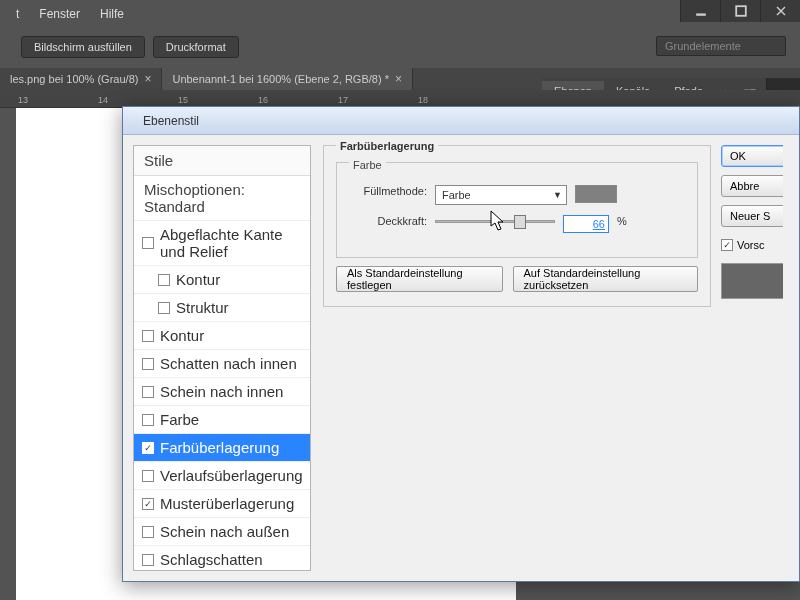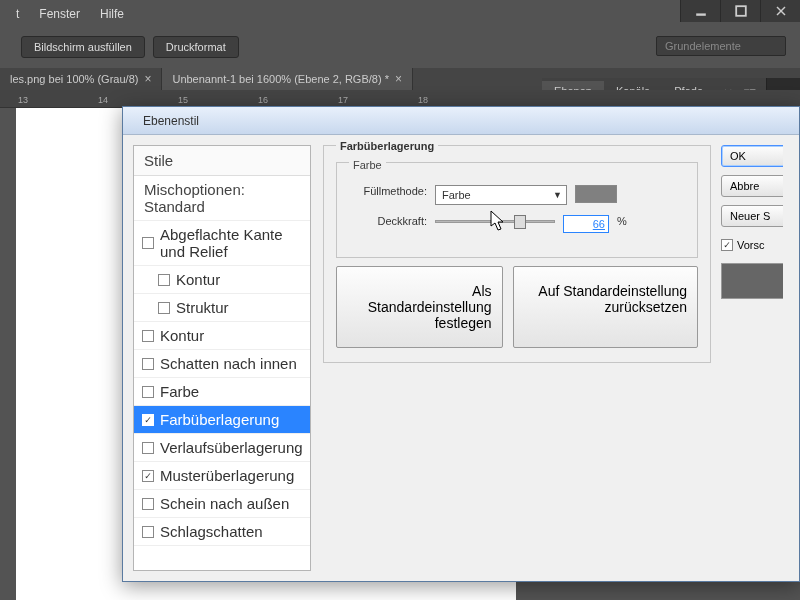--- a/index.html
+++ b/index.html
@@ -65,21 +65,21 @@
   .select { border: 1px solid #888; background: #fff; height: 20px; width: 132px; display:flex; align-items:center; justify-content:space-between; padding:0 4px 0 6px; font-size:11px; cursor:pointer; }
   .select .arrow { font-size:9px; }
   .swatch { width: 42px; height: 18px; background: #808080; border: 1px solid #888; cursor: pointer; }
 
   .slider { width: 120px; height: 14px; position: relative; }
   .slider-track { position:absolute; top:5px; left:0; right:0; height:3px; background:#b8b8b8; border:1px solid #999; }
   .slider-thumb { position:absolute; top:0; width:12px; height:14px; background:#dcdcdc; border:1px solid #777; cursor:pointer; }
   .num-input { width:46px; height:18px; border:1px solid #2a84ff; background:#fff; color:#2a84ff; font-size:11px; text-align:right; padding-right:3px;text-decoration:underline; }
 
   .btn-row { display:flex; gap:10px; margin-top:8px; justify-content:center; }
-  .dlg-btn { font-size:14px; padding:16px 10px; background:linear-gradient(#fdfdfd,#e4e4e4); border:1px solid #999; border-radius:2px; cursor:pointer;text-align:right; }
+  .dlg-btn { font-size:11px; padding:0 10px; background:linear-gradient(#fdfdfd,#e4e4e4); border:1px solid #999; border-radius:2px; cursor:pointer; }
 
   .right-col { width: 62px; overflow:hidden; font-size:11px; }
   .right-col .rbtn { width: 100px; margin-bottom:8px; padding:4px 8px; background:linear-gradient(#fdfdfd,#e4e4e4); border:1px solid #999; border-radius:3px; cursor:pointer; }
   .right-col .rbtn.primary { border:1px solid #4a90ff; box-shadow:0 0 0 1px #a8cfff inset; }
   .chk-row { display:flex; align-items:center; gap:4px; padding:4px 0; }
   .preview-swatch { width:80px; height:36px; background:#666; border:1px solid #999; margin-top:8px; }
 
   .cursor-img { position:absolute; top: 210px; left: 490px; width:16px; height:22px; pointer-events:none; }
 </style>
 </head>
@@ -168,20 +168,24 @@
           <span class="cb"></span>
           <span>Struktur</span>
         </div>
       <div class="style-item">
           <span class="cb"></span>
           <span>Kontur</span>
         </div>
       <div class="style-item">
           <span class="cb"></span>
           <span>Schatten nach innen</span>
+        </div>
+      <div class="style-item">
+          <span class="cb"></span>
+          <span>Schein nach innen</span>
         </div>
       <div class="style-item">
           <span class="cb"></span>
           <span>Farbe</span>
         </div>
       <div class="style-item selected">
           <span class="cb checked"></span>
           <span>Farbüberlagerung</span>
         </div>
       <div class="style-item">

